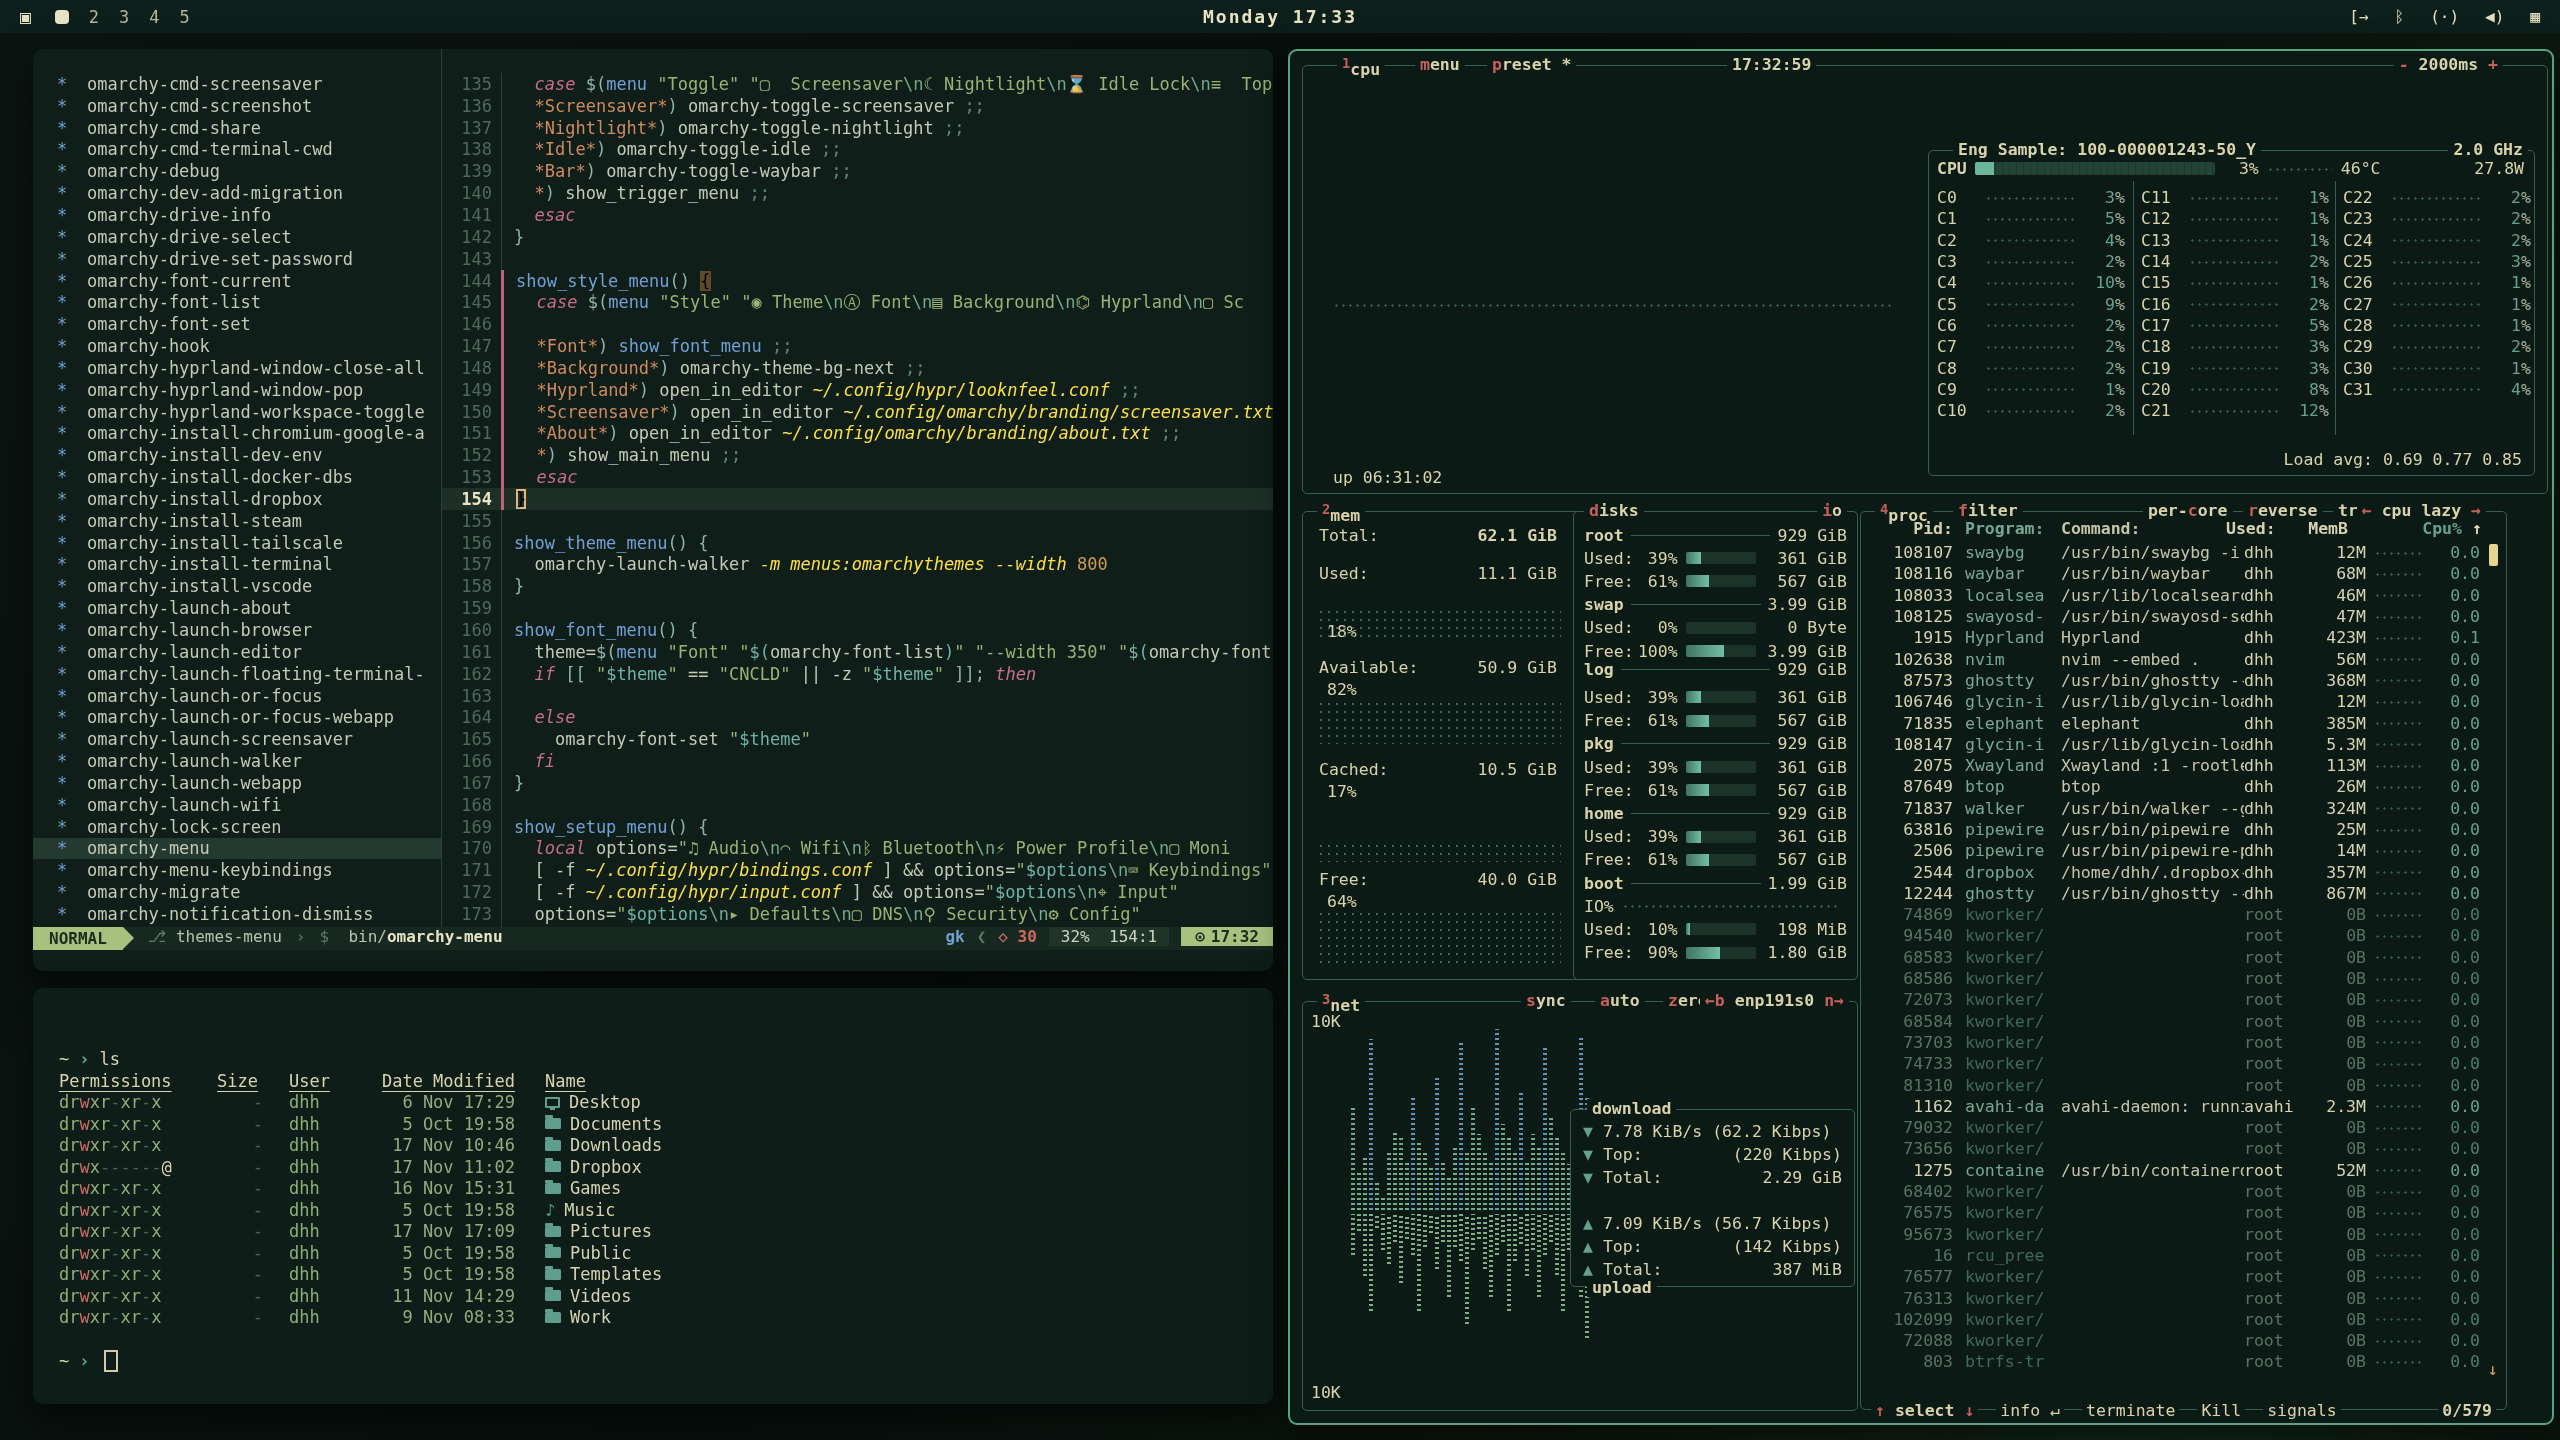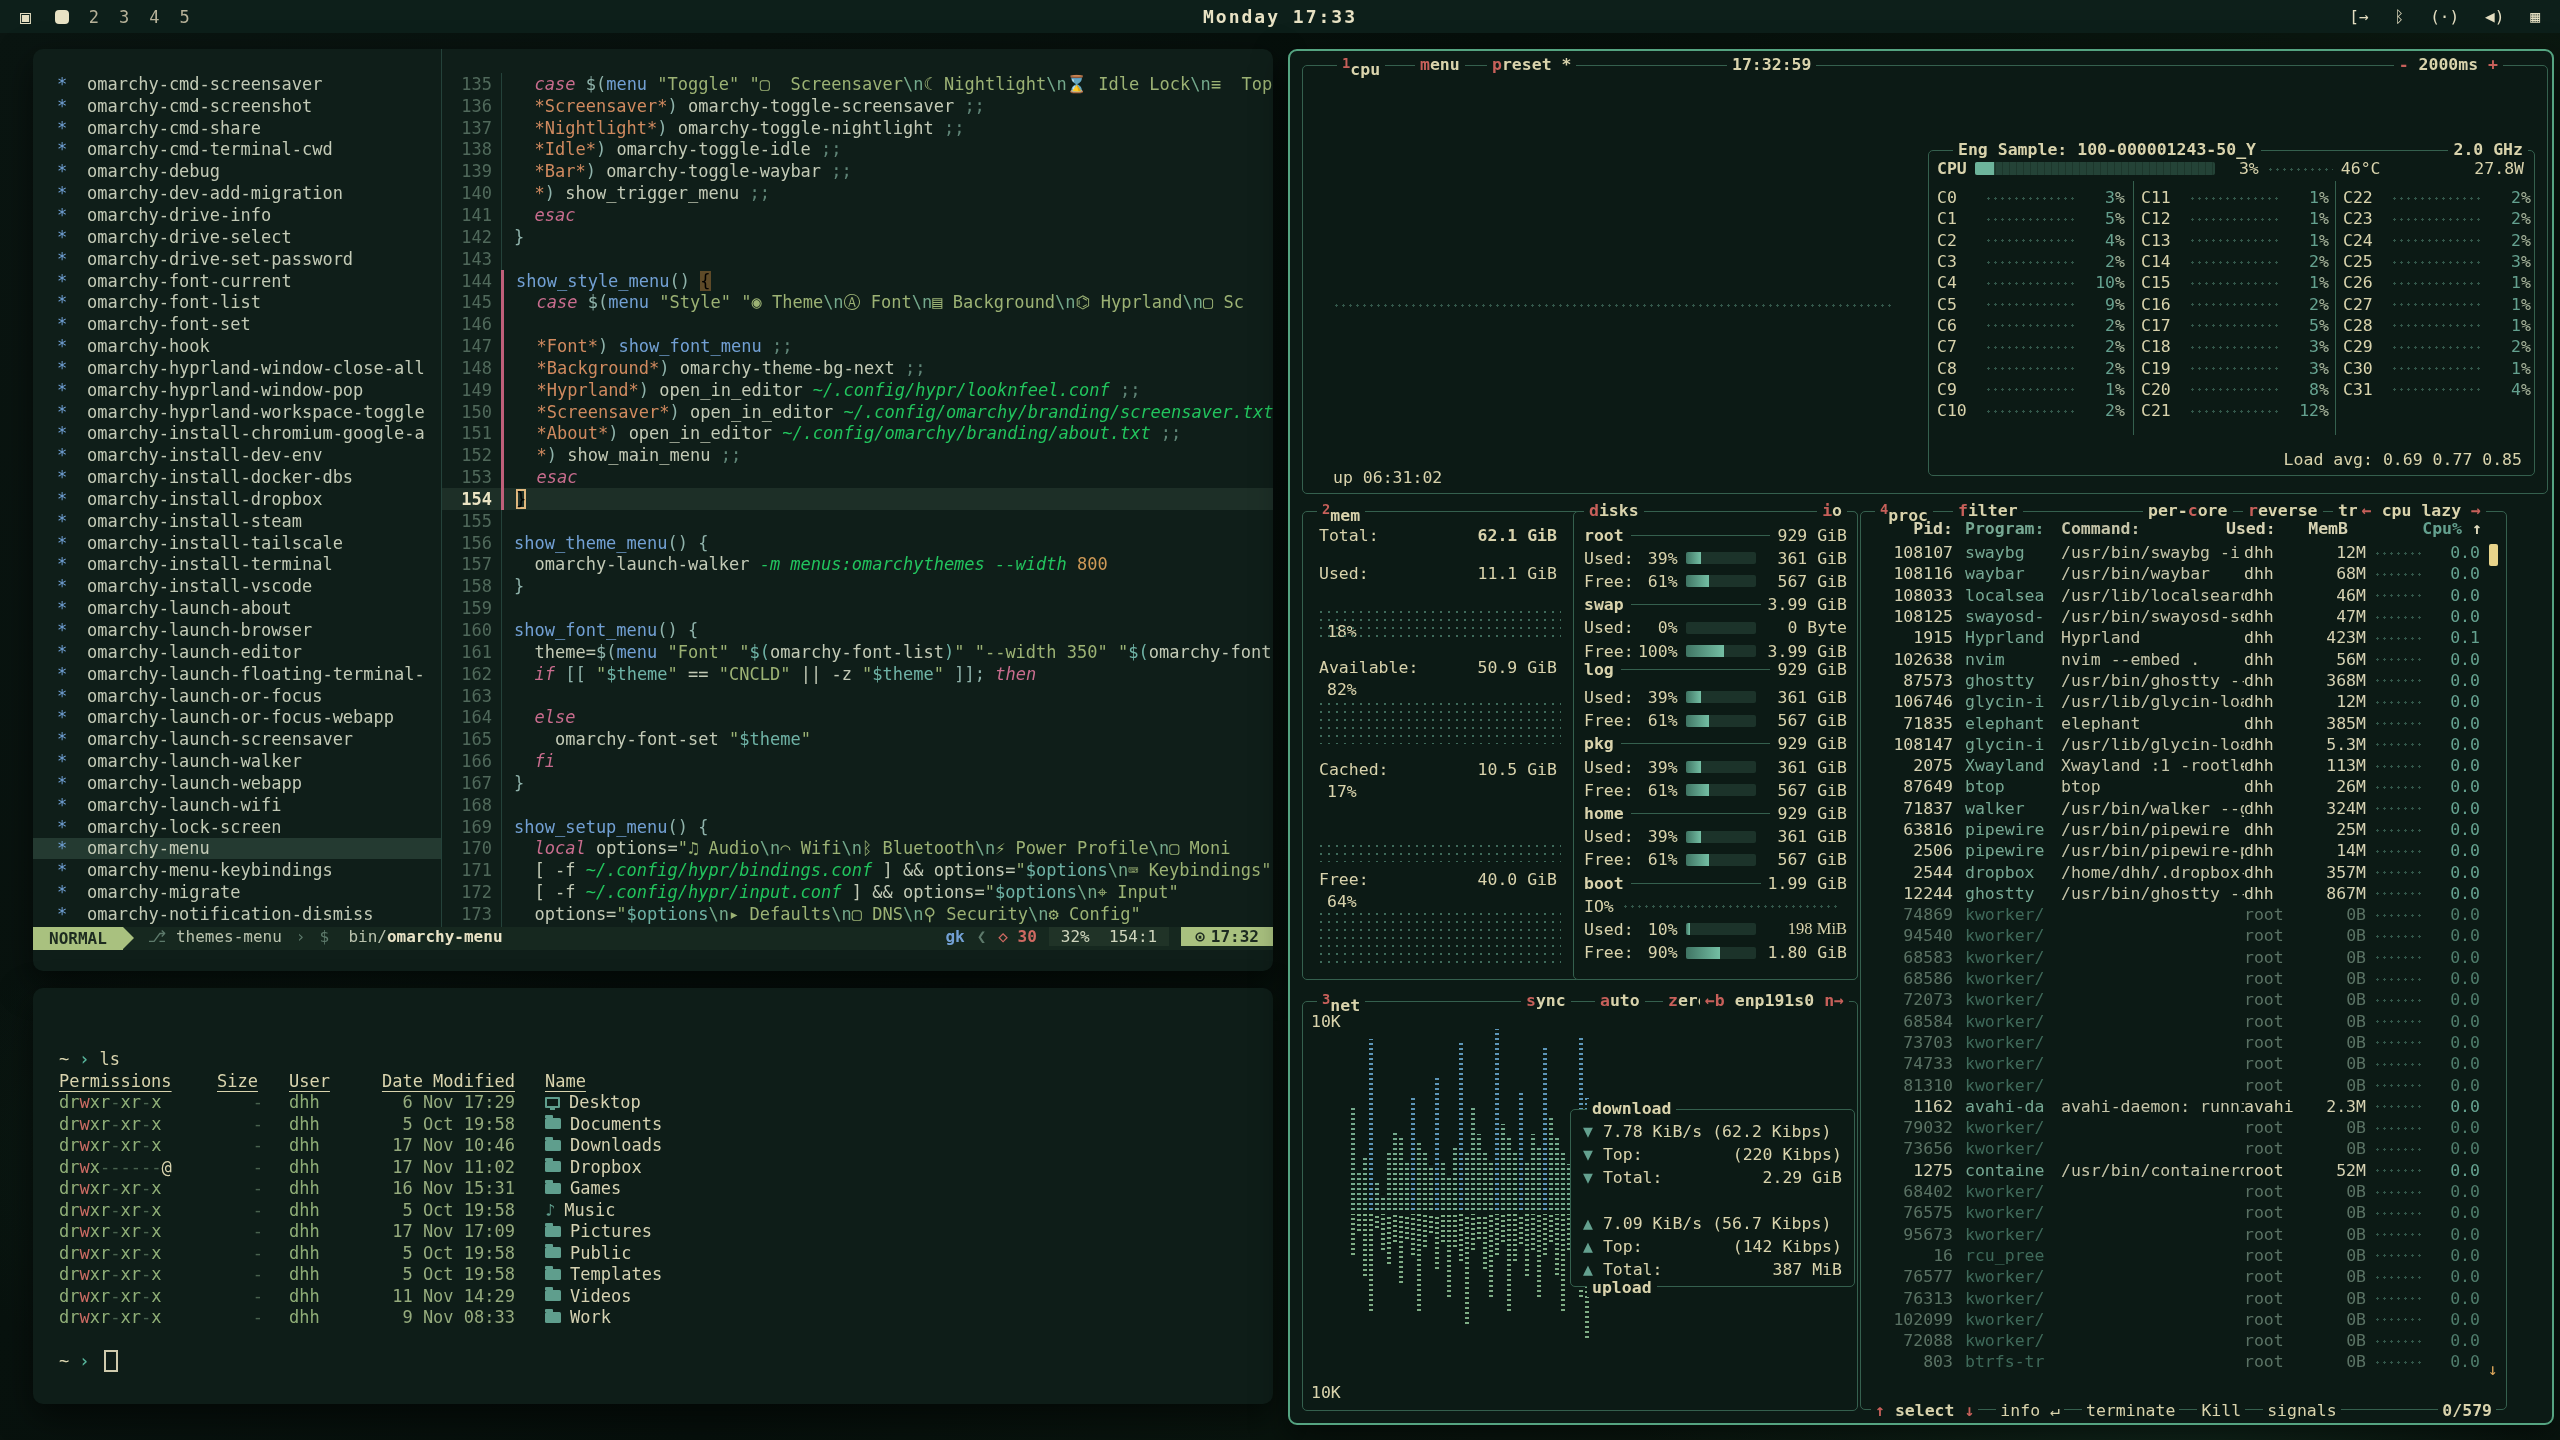--- a/index.html
+++ b/index.html
@@ -34,21 +34,21 @@
   #code-area{position:absolute;left:409px;top:24px;right:0;height:874px;overflow:hidden;}
   .cline{height:21.85px;display:flex;align-items:center;font-size:17px;white-space:pre;}
   .cline .gut{width:50px;text-align:right;color:#50695b;flex:none;padding-right:9px;}
   .cline .sign{align-self:stretch;width:12px;flex:none;border-left:1px solid #24423a;}
   .cline .sign.chg{border-left:3px solid #c0607a;}
   .cline.cur{background:#1d2f27;}
   .cline.cur .gut{color:#ece5c4;font-weight:bold;}
   .cline .codetxt{flex:1;overflow:hidden;}
   .sg-t{color:#c3cab6}.sg-k{color:#c96d8e;font-style:italic}.sg-fn{color:#72a0d4}
   .sg-pu{color:#8fb3ab}.sg-s{color:#9cb274}.sg-e{color:#74a98c}.sg-pat{color:#d08a5f}
-  .sg-op{color:#5f8577}.sg-arg{color:#22c55e;font-style:italic}.sg-num{color:#d09a57}
+  .sg-op{color:#5f8577}.sg-arg{color:#fde047;font-style:italic}.sg-num{color:#d09a57}
   .sg-var{color:#6fb3a6}.sg-mb{background:#5e4a28}
   .sg-cur{box-shadow:inset 0 0 0 2px #e0b87e;}
   
   #statusline{position:absolute;left:0;right:0;top:878px;height:23px;background:#16281f;
     display:flex;align-items:flex-start;font-size:16px;color:#b9c2ad;}
   .sl-mode{background:#a9c17f;color:#1d2b20;font-weight:bold;padding:0 16px;height:100%;display:flex;align-items:center;}
   .sl-arr{width:0;height:0;border-top:11.5px solid transparent;border-bottom:11.5px solid transparent;border-left:11px solid #a9c17f;}
   .sl-item{margin-left:14px;white-space:pre;}
   .sl-right{margin-left:auto;display:flex;align-items:center;gap:12px;}
   .sl-gk{color:#72a0d4;font-weight:bold}.sl-dim{color:#5d7a6b}
@@ -638,21 +638,21 @@
           <div class="drow" style="top: 383.2px;">
             <span class="bcream">IO%</span>
             <span class="dots" style="flex: 1 1 0%; margin: 0px 8px;"></span>
           </div>
           <div class="drow" style="top: 406.4px;">
             <span class="bcream">Used:</span>
             <span class="bcream" style="width: 44px; text-align: right; margin-right: 8px;">10%</span>
             <span class="meter">
               <span class="fill" style="width: 6%;"></span>
             </span>
-            <span class="bcream" style="margin-left: auto; font-family: Liberation Serif, serif;">198 MiB</span>
+            <span class="bcream" style="margin-left: auto;">198 MiB</span>
           </div>
           <div class="drow" style="top: 429.6px;">
             <span class="bcream">Free:</span>
             <span class="bcream" style="width: 44px; text-align: right; margin-right: 8px;">90%</span>
             <span class="meter">
               <span class="fill" style="width: 49.5%;"></span>
             </span>
             <span class="bcream" style="margin-left: auto;">1.80 GiB</span>
           </div>
         </div>

